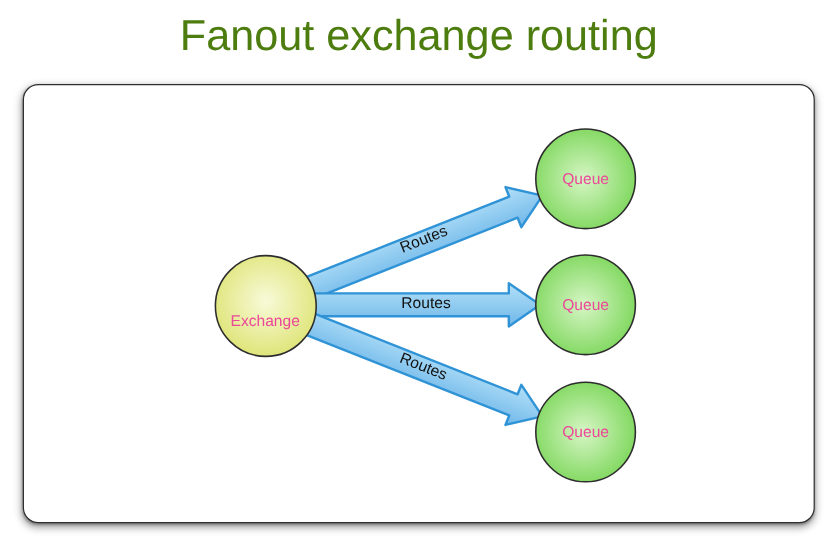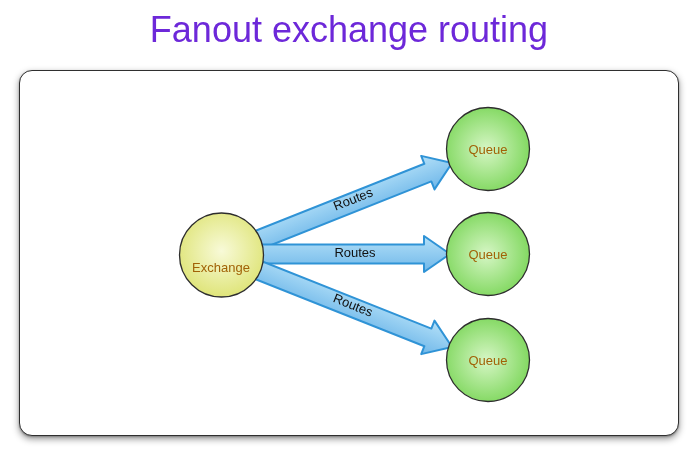--- a/index.html
+++ b/index.html
@@ -15,21 +15,21 @@
     font-family: "Liberation Sans", sans-serif;
   }
   .page-title {
     position: absolute;
     top: 9px;
     left: 0;
     width: 698px;
     text-align: center;
     font-size: 36px;
     font-weight: 400;
-    color: #6d28d9;
+    color: #4d7c0f;
     letter-spacing: 0px;
   }
   .diagram-canvas {
     position: absolute;
     left: 19px;
     top: 70px;
     width: 660px;
     height: 366px;
     background: #ffffff;
     border: 1px solid #2f2f2f;
@@ -41,21 +41,21 @@
     position: absolute;
     left: 0;
     top: 0;
     width: 698px;
     height: 463px;
   }
   .node-label {
     position: absolute;
     transform: translate(-50%, -50%);
     font-size: 13px;
-    color: #a16207;
+    color: #ec4899;
     white-space: nowrap;
   }
   .route-label {
     position: absolute;
     font-size: 13px;
     color: #111111;
     white-space: nowrap;
   }
 </style>
 </head>

